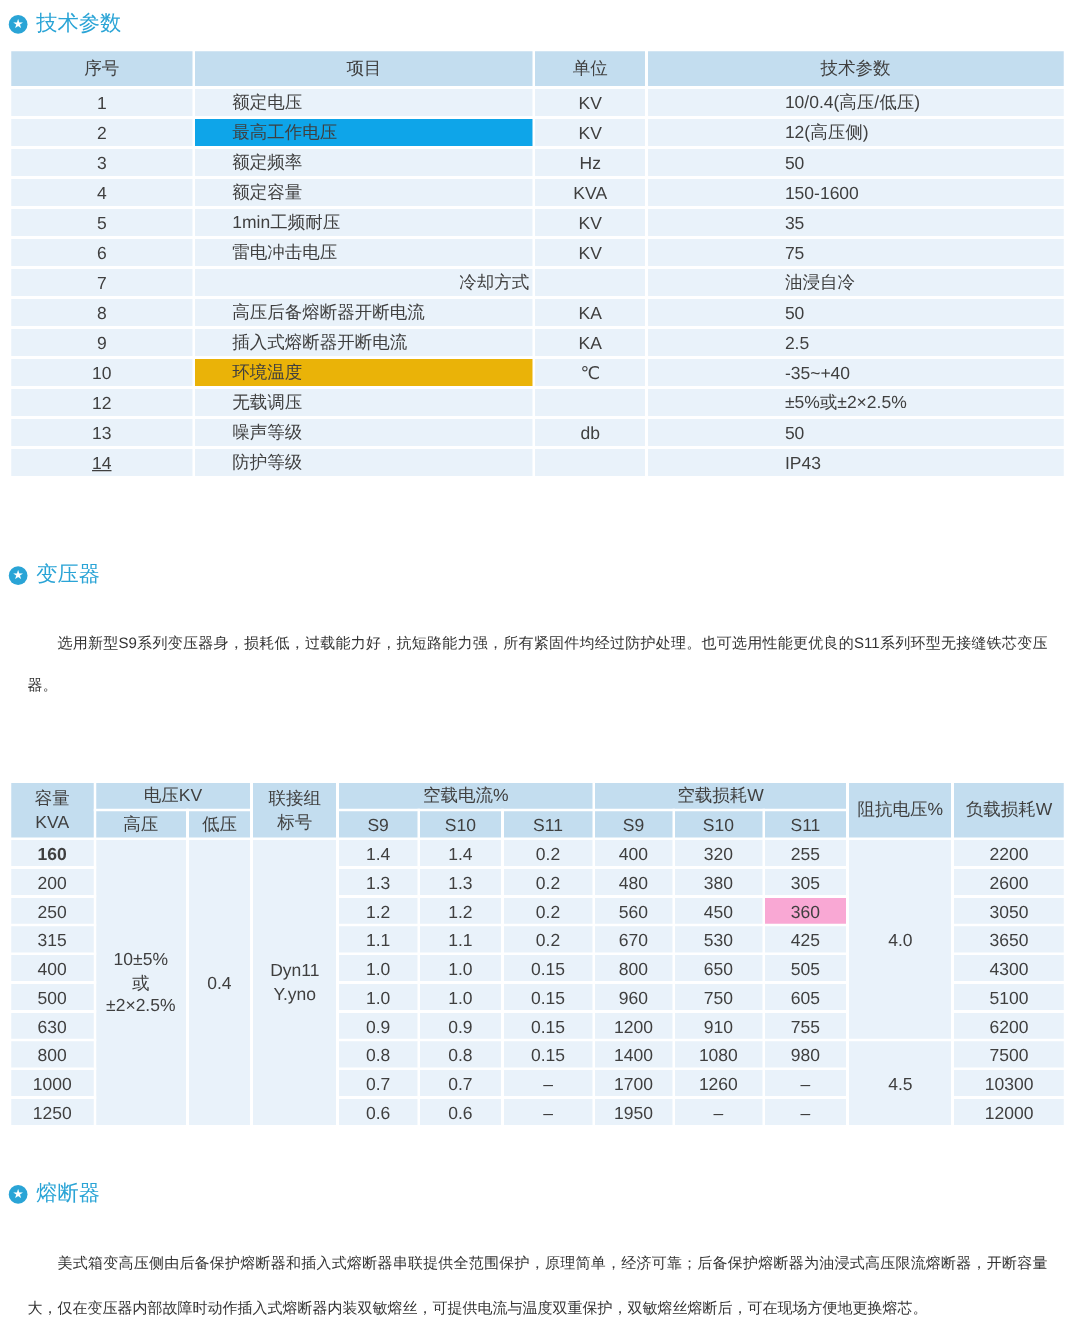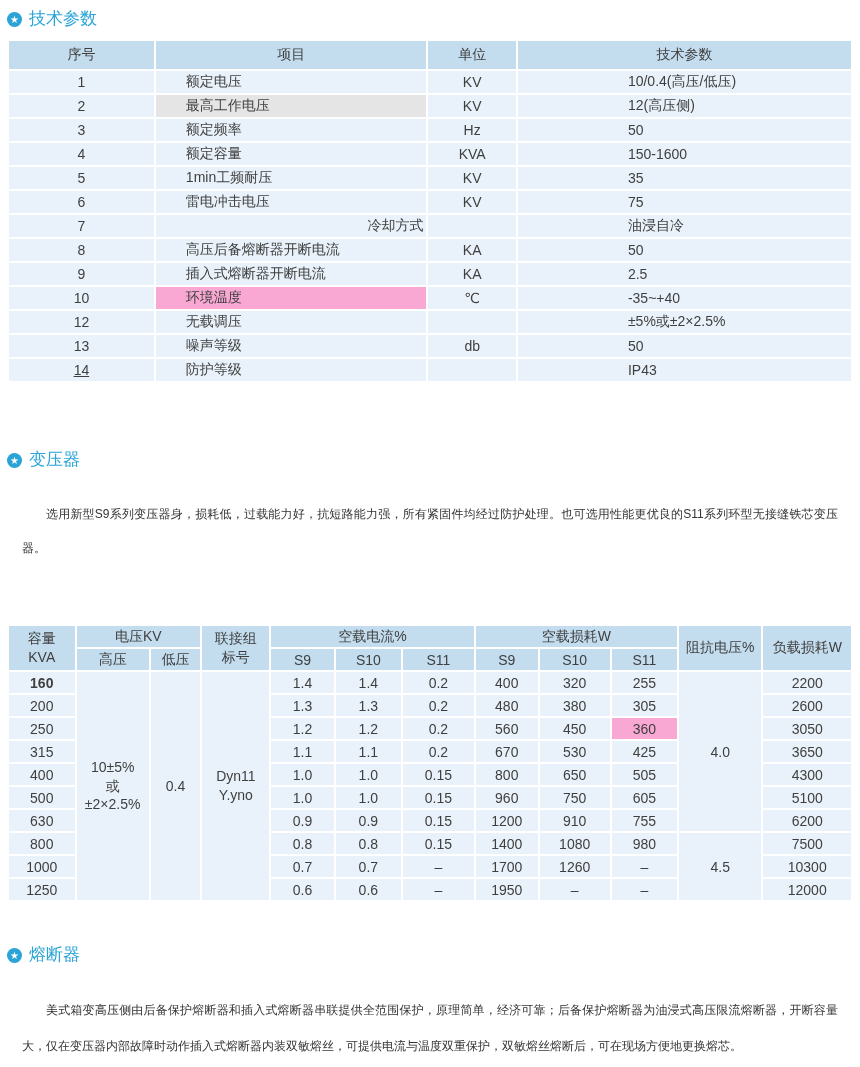--- a/index.html
+++ b/index.html
@@ -90,21 +90,21 @@
     </thead>
     <tbody>
         <tr>
           <td style="background: rgb(233, 242, 250);">1</td>
           <td class="col-item" style="background: rgb(233, 242, 250);">额定电压</td>
           <td style="background: rgb(233, 242, 250);">KV</td>
           <td class="col-param" style="background: rgb(233, 242, 250);">10/0.4(高压/低压)</td>
         </tr>
         <tr>
           <td style="background: rgb(233, 242, 250);">2</td>
-          <td class="col-item" style="background: #e5e5e5;">最高工作电压</td>
+          <td class="col-item" style="background: #0ea5e9;">最高工作电压</td>
           <td style="background: rgb(233, 242, 250);">KV</td>
           <td class="col-param" style="background: rgb(233, 242, 250);">12(高压侧)</td>
         </tr>
         <tr>
           <td style="background: rgb(233, 242, 250);">3</td>
           <td class="col-item" style="background: rgb(233, 242, 250);">额定频率</td>
           <td style="background: rgb(233, 242, 250);">Hz</td>
           <td class="col-param" style="background: rgb(233, 242, 250);">50</td>
         </tr>
         <tr>
@@ -138,21 +138,21 @@
           <td class="col-param" style="background: rgb(233, 242, 250);">50</td>
         </tr>
         <tr>
           <td style="background: rgb(233, 242, 250);">9</td>
           <td class="col-item" style="background: rgb(233, 242, 250);">插入式熔断器开断电流</td>
           <td style="background: rgb(233, 242, 250);">KA</td>
           <td class="col-param" style="background: rgb(233, 242, 250);">2.5</td>
         </tr>
         <tr>
           <td style="background: rgb(233, 242, 250);">10</td>
-          <td class="col-item" style="background: #f9a8d4;">环境温度</td>
+          <td class="col-item" style="background: #eab308;">环境温度</td>
           <td style="background: rgb(233, 242, 250);">℃</td>
           <td class="col-param" style="background: rgb(233, 242, 250);">-35~+40</td>
         </tr>
         <tr>
           <td style="background: rgb(233, 242, 250);">12</td>
           <td class="col-item" style="background: rgb(233, 242, 250);">无载调压</td>
           <td style="background: rgb(233, 242, 250);"></td>
           <td class="col-param" style="background: rgb(233, 242, 250);">±5%或±2×2.5%</td>
         </tr>
         <tr>

